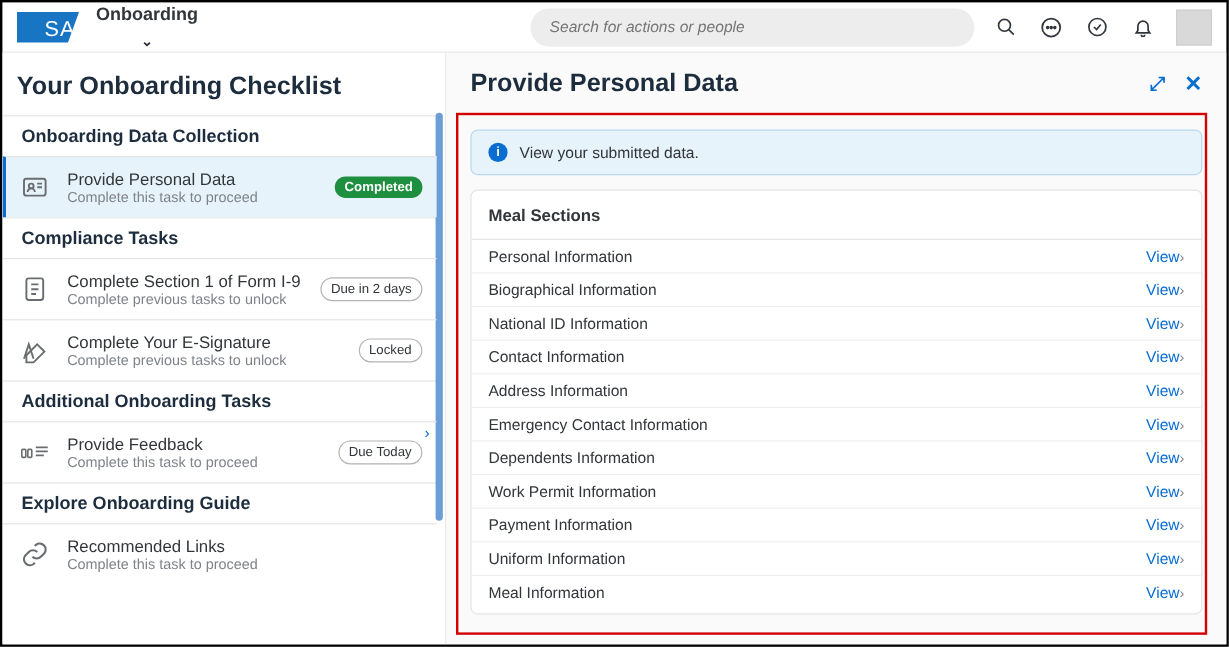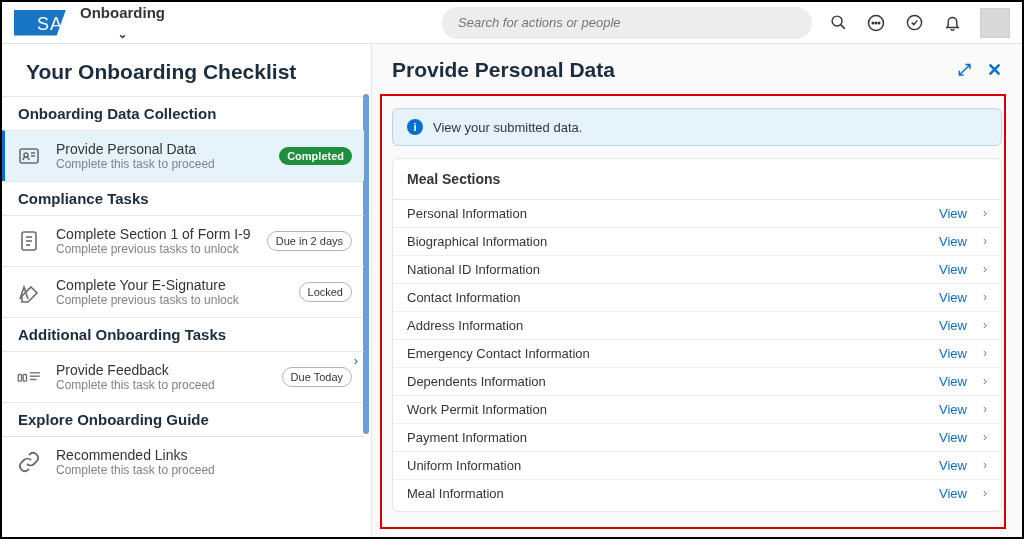--- a/index.html
+++ b/index.html
@@ -89,21 +89,21 @@
     position:absolute;
     top:50px; right:2px;
     width:6px; height:340px;
     background:#6b9ed6; border-radius:3px;
   }
 
   .checklist-title{
     font-size:21px;
     font-weight:800;
     color:#1d2d3e;
-    padding:16px 24px 12px;
+    padding:16px 12px 12px;
   }
 
   .section-label{
     font-size:15px;
     font-weight:700;
     color:#1d2d3e;
     padding: 8px 16px;
     border-top:1px solid #e5e5e5;
   }
 
@@ -192,25 +192,24 @@
     border:1px solid #e5e5e5;
     border-radius:6px;
     padding-bottom:4px;
   }
   .panel-header{
     font-size:14px; font-weight:700;
     padding:12px 14px;
     border-bottom:1px solid #e5e5e5;
   }
   .section-row{
-    display:flex; align-items:flex-start;
+    display:flex; align-items:flex-end;
     padding:6px 14px;
     border-bottom:1px solid #efefef;
     font-size:13px;
-    gap:16px;
   }
   .section-row:last-child{ border-bottom:none; }
   .section-name{ flex:1; color:#32363a; }
   .view-link{
     color:#0a6ed1; font-size:13px; cursor:pointer;
     margin-right:0;
   }
   .section-row .chev{
     color:#7f8389; font-size:12px;
   }

